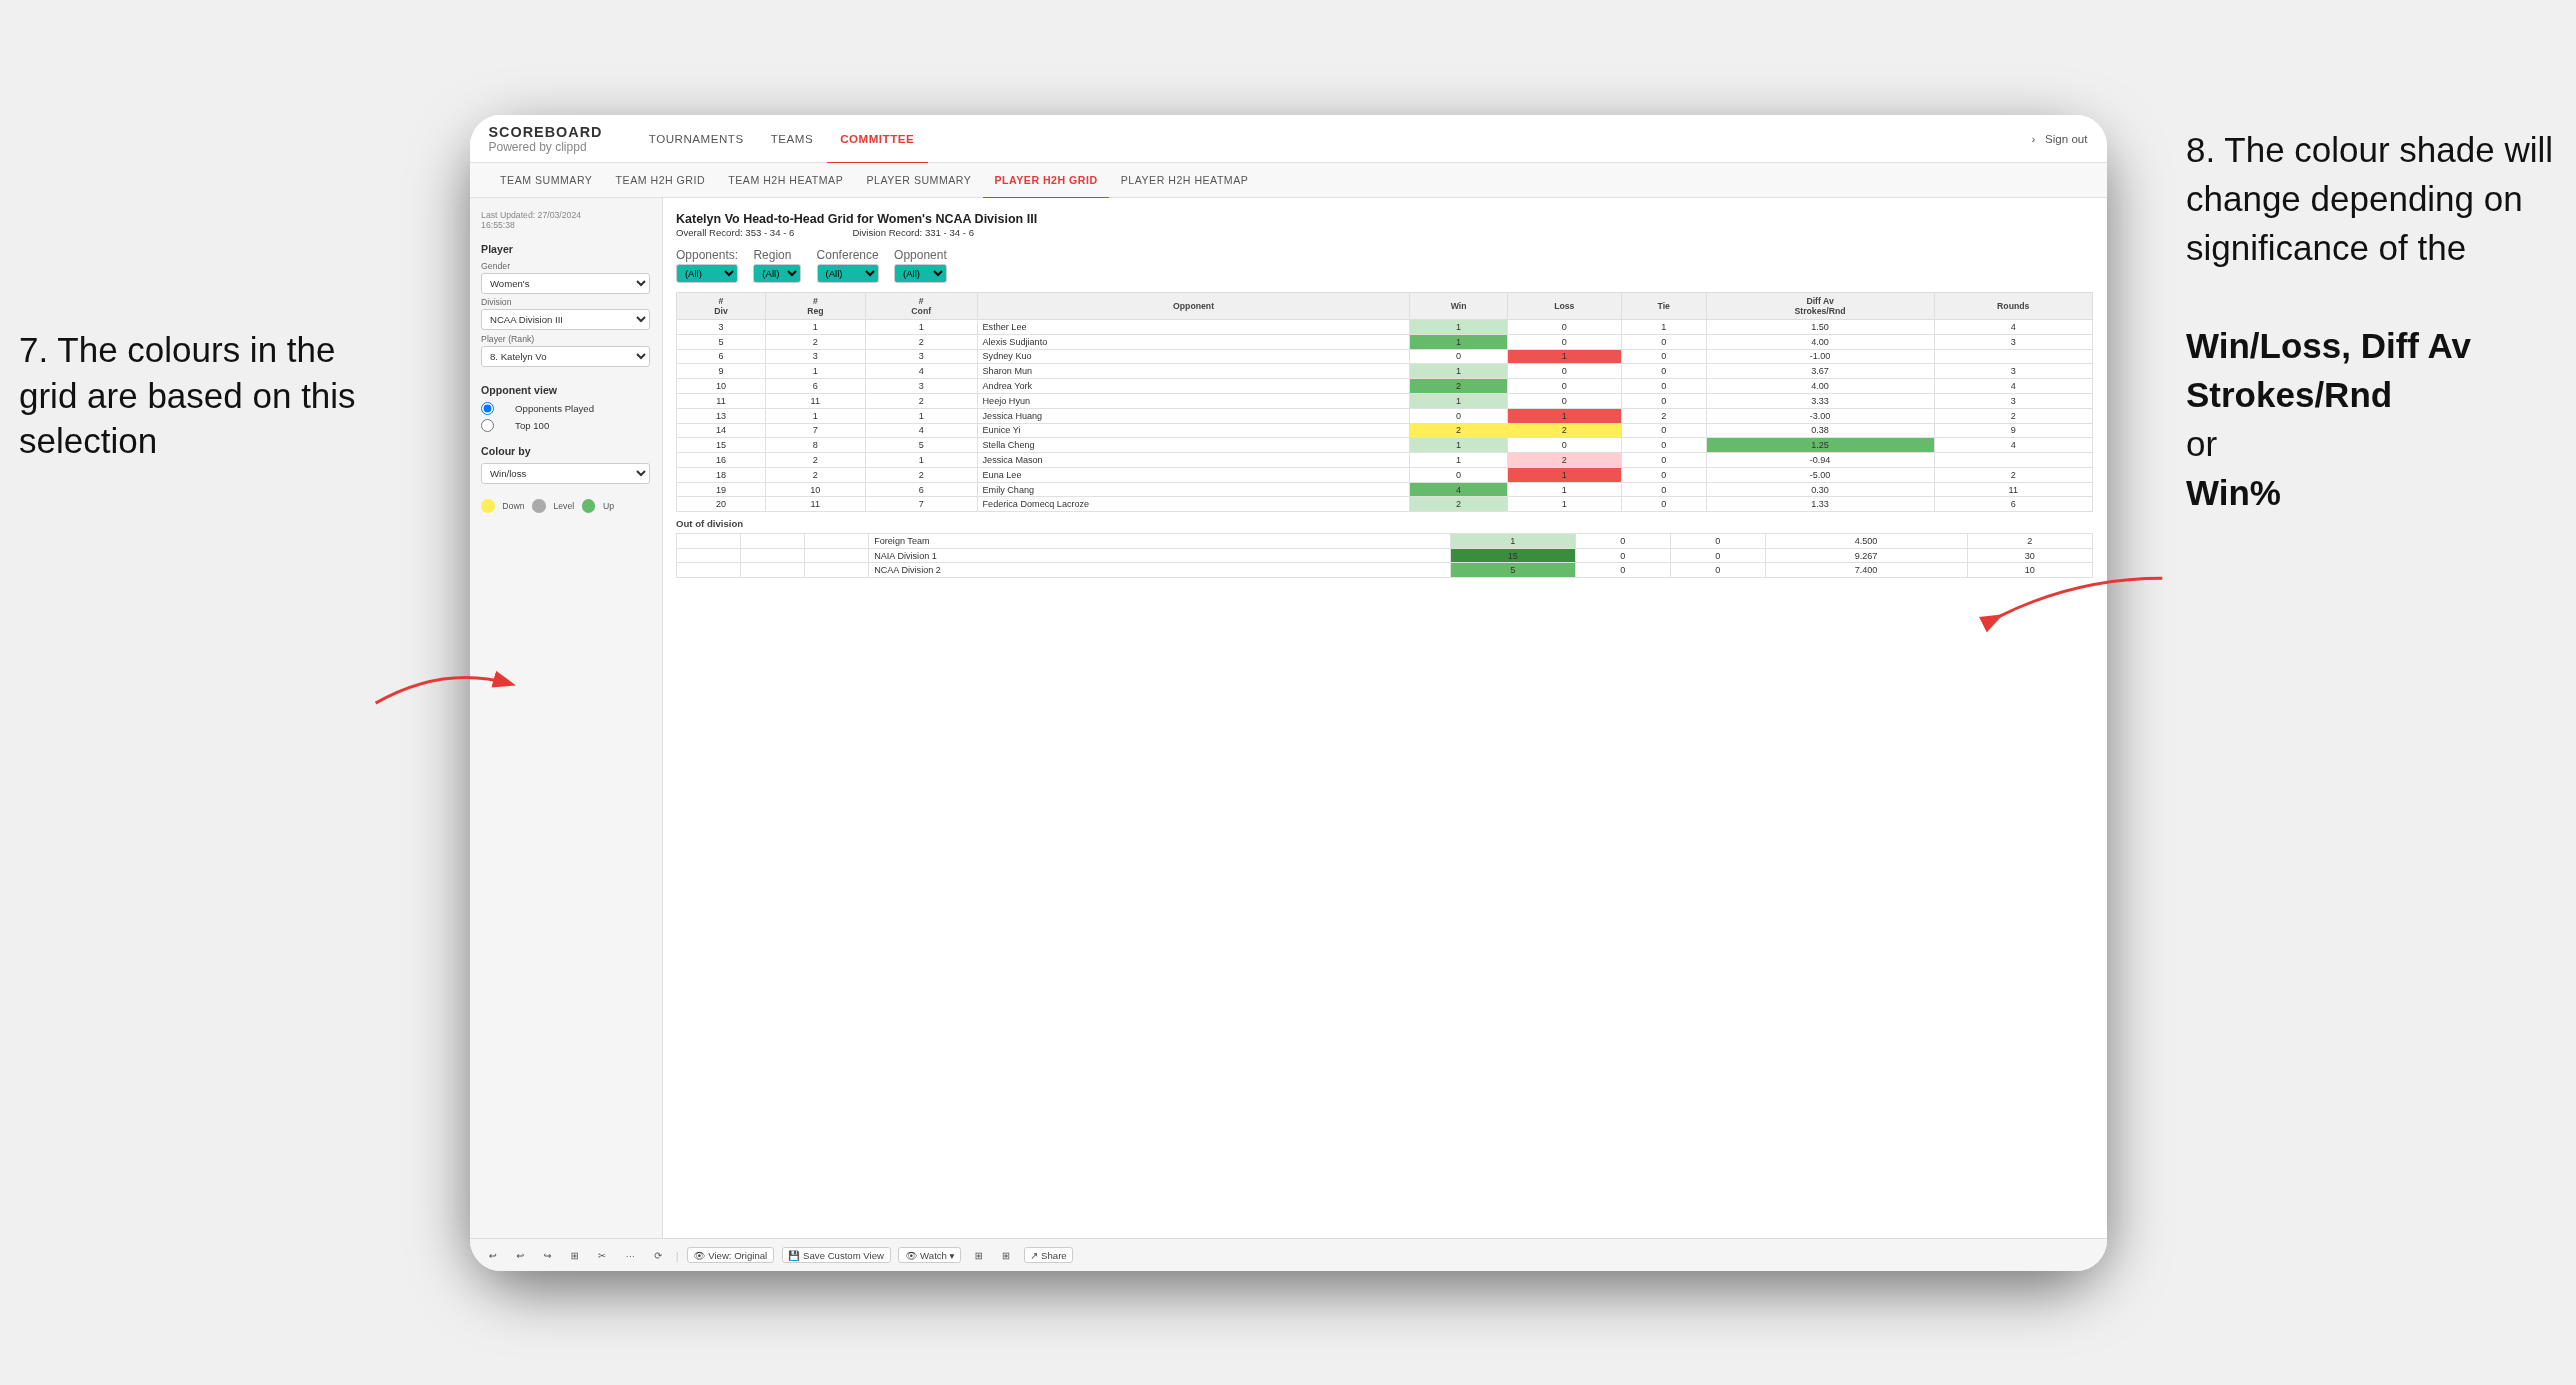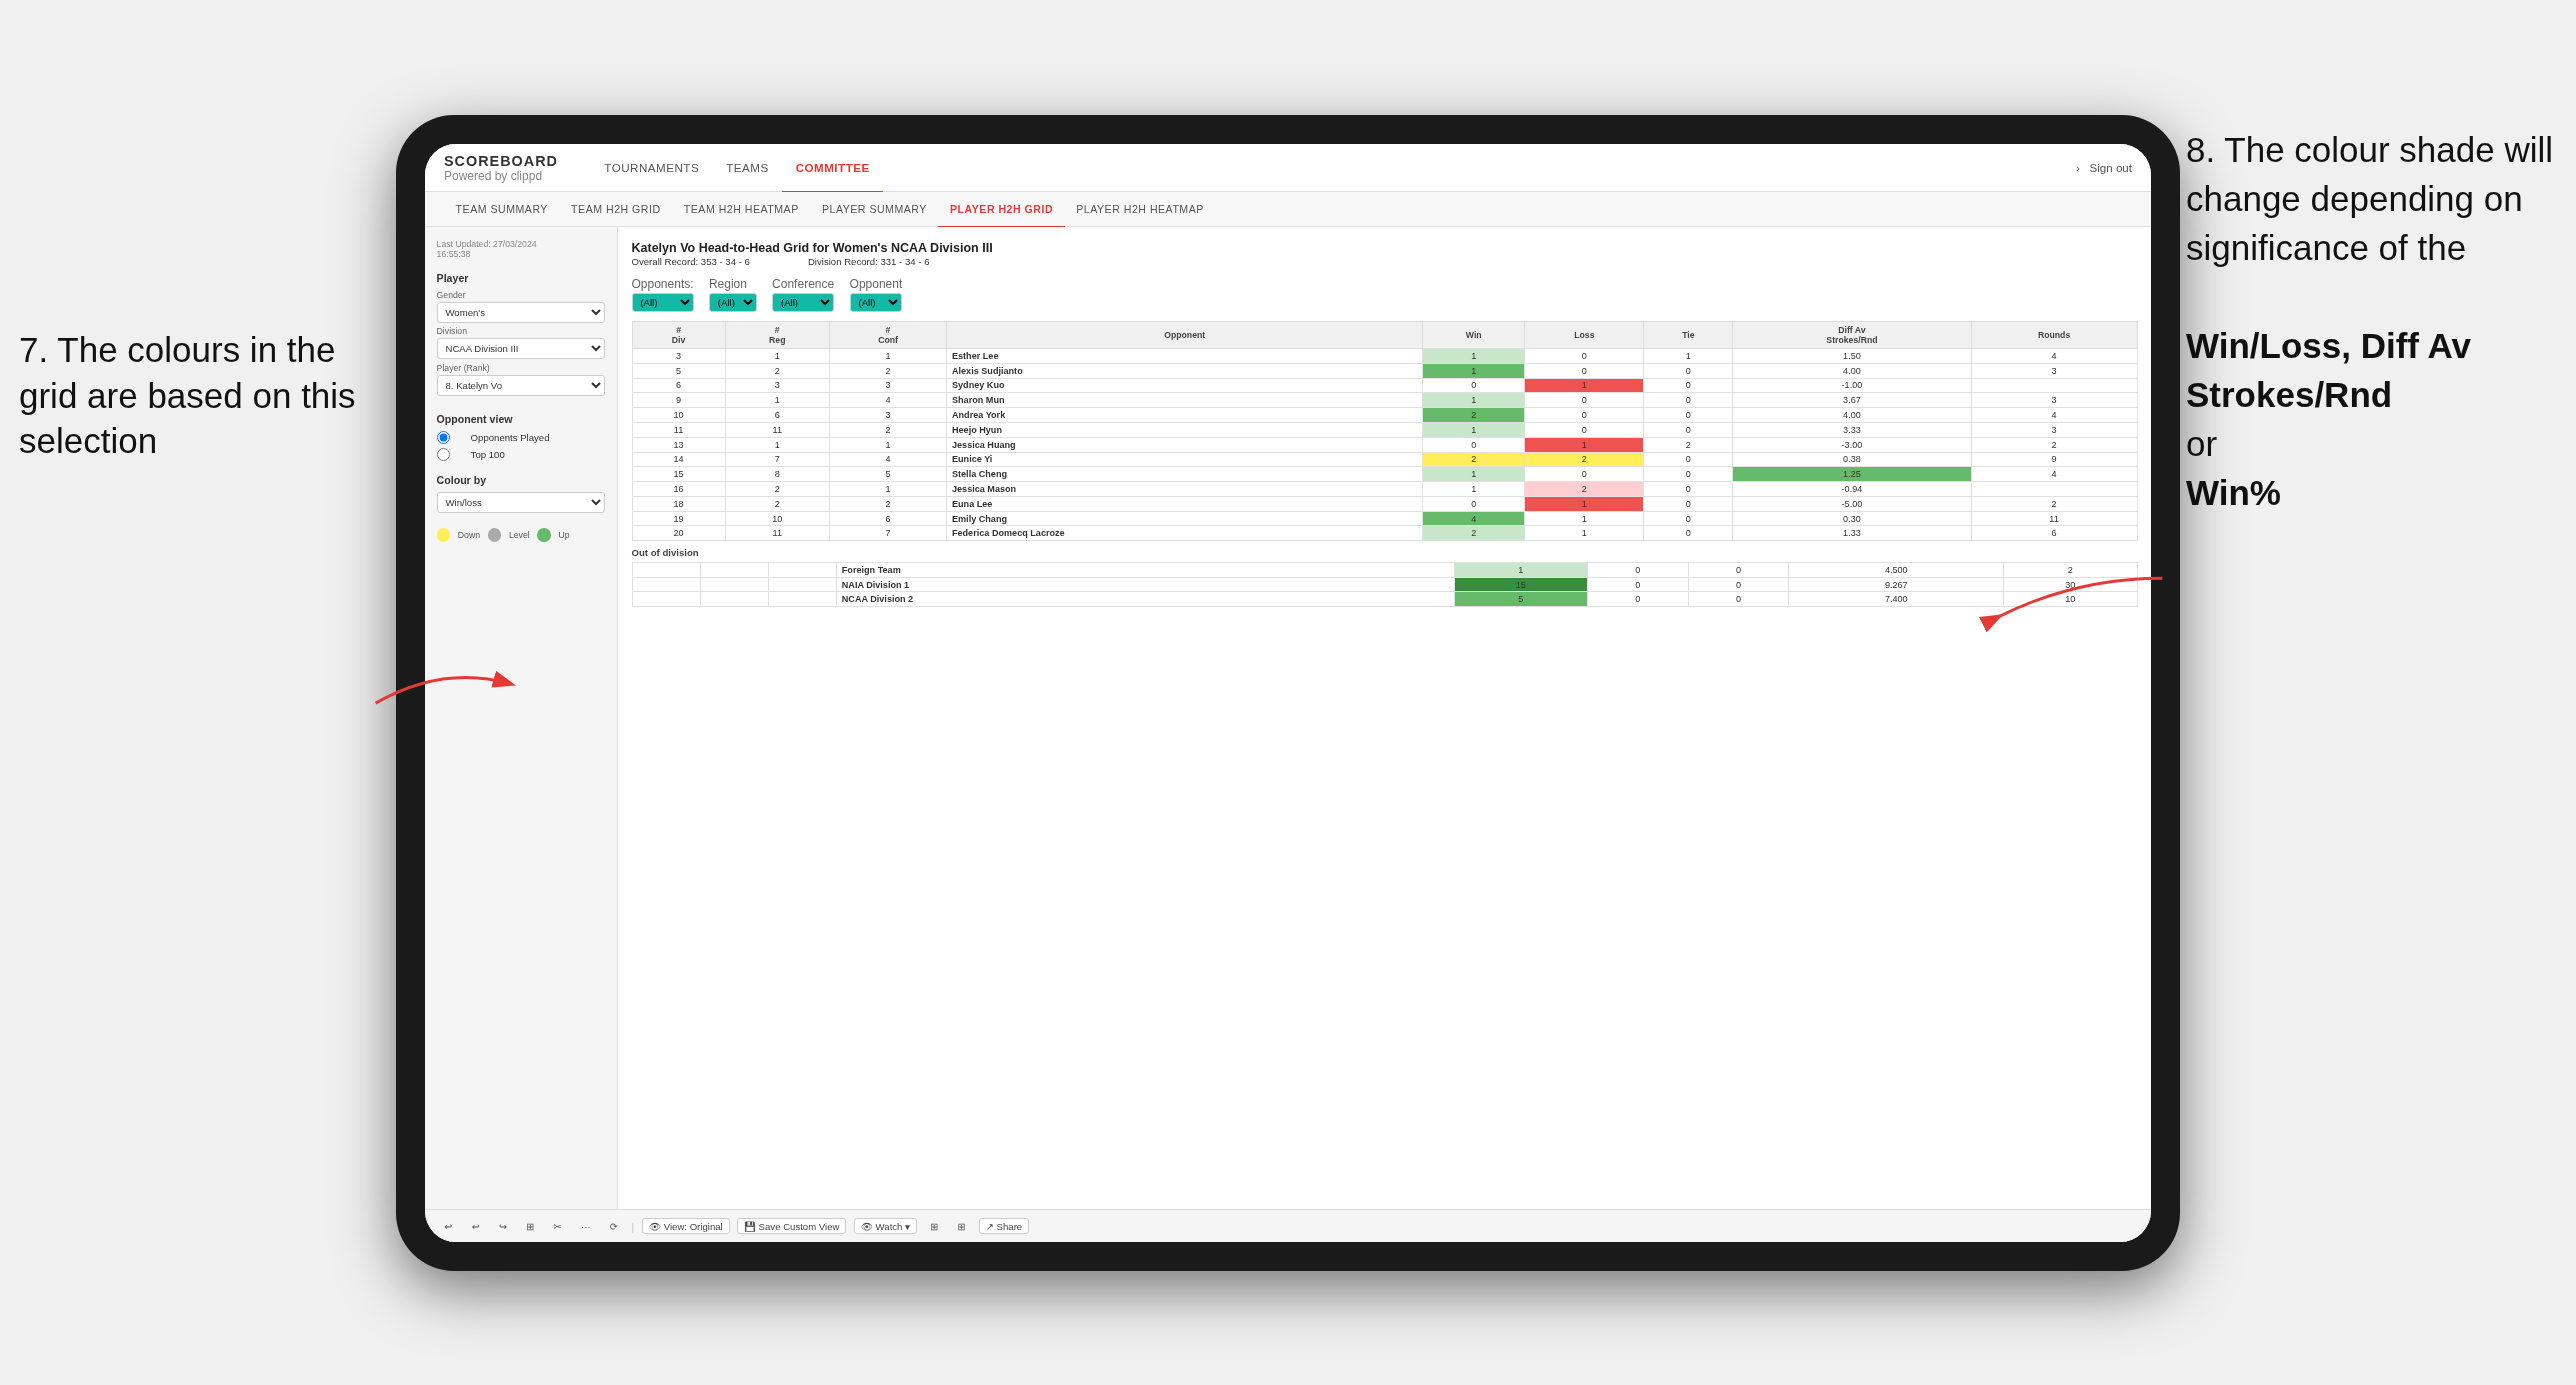--- a/index.html
+++ b/index.html
@@ -35,25 +35,24 @@
       color: #111;
       max-width: 385px;
       line-height: 1.4;
     }
     .annotation-right strong {
       font-weight: 900;
     }
 
     
     .tablet-frame {
-      width: 1784px;
+      width: 1637px;
       height: 1156px;
       background: #1a1a1a;
       border-radius: 58px;
-      padding: 29px;
       display: flex;
       align-items: center;
       justify-content: flex-start;
       box-shadow: 0 19px 58px rgba(0,0,0,0.5);
       position: relative;
     }
     .tablet-screen {
       width: 100%;
       height: 100%;
       background: #fff;
@@ -293,21 +292,20 @@
     }
     .data-table td {
       border: 1px solid #e0e0e0;
       padding: 1.9px 4.8px;
       text-align: center;
       color: #333;
     }
     .data-table td.name-cell {
       text-align: left;
       min-width: 96px;
-      font-weight: bold;
     }
     .loss-red { background-color: #ef5350; color: #fff; }
     .yellow-cell { background-color: #ffee58; color: #333; }
     .green-cell { background-color: #66bb6a; color: #fff; }
     .light-green-cell { background-color: #c8e6c9; color: #333; }
     .dark-green-cell { background-color: #388e3c; color: #fff; }
 
     
     .section-header {
       font-size: 9.6px;

